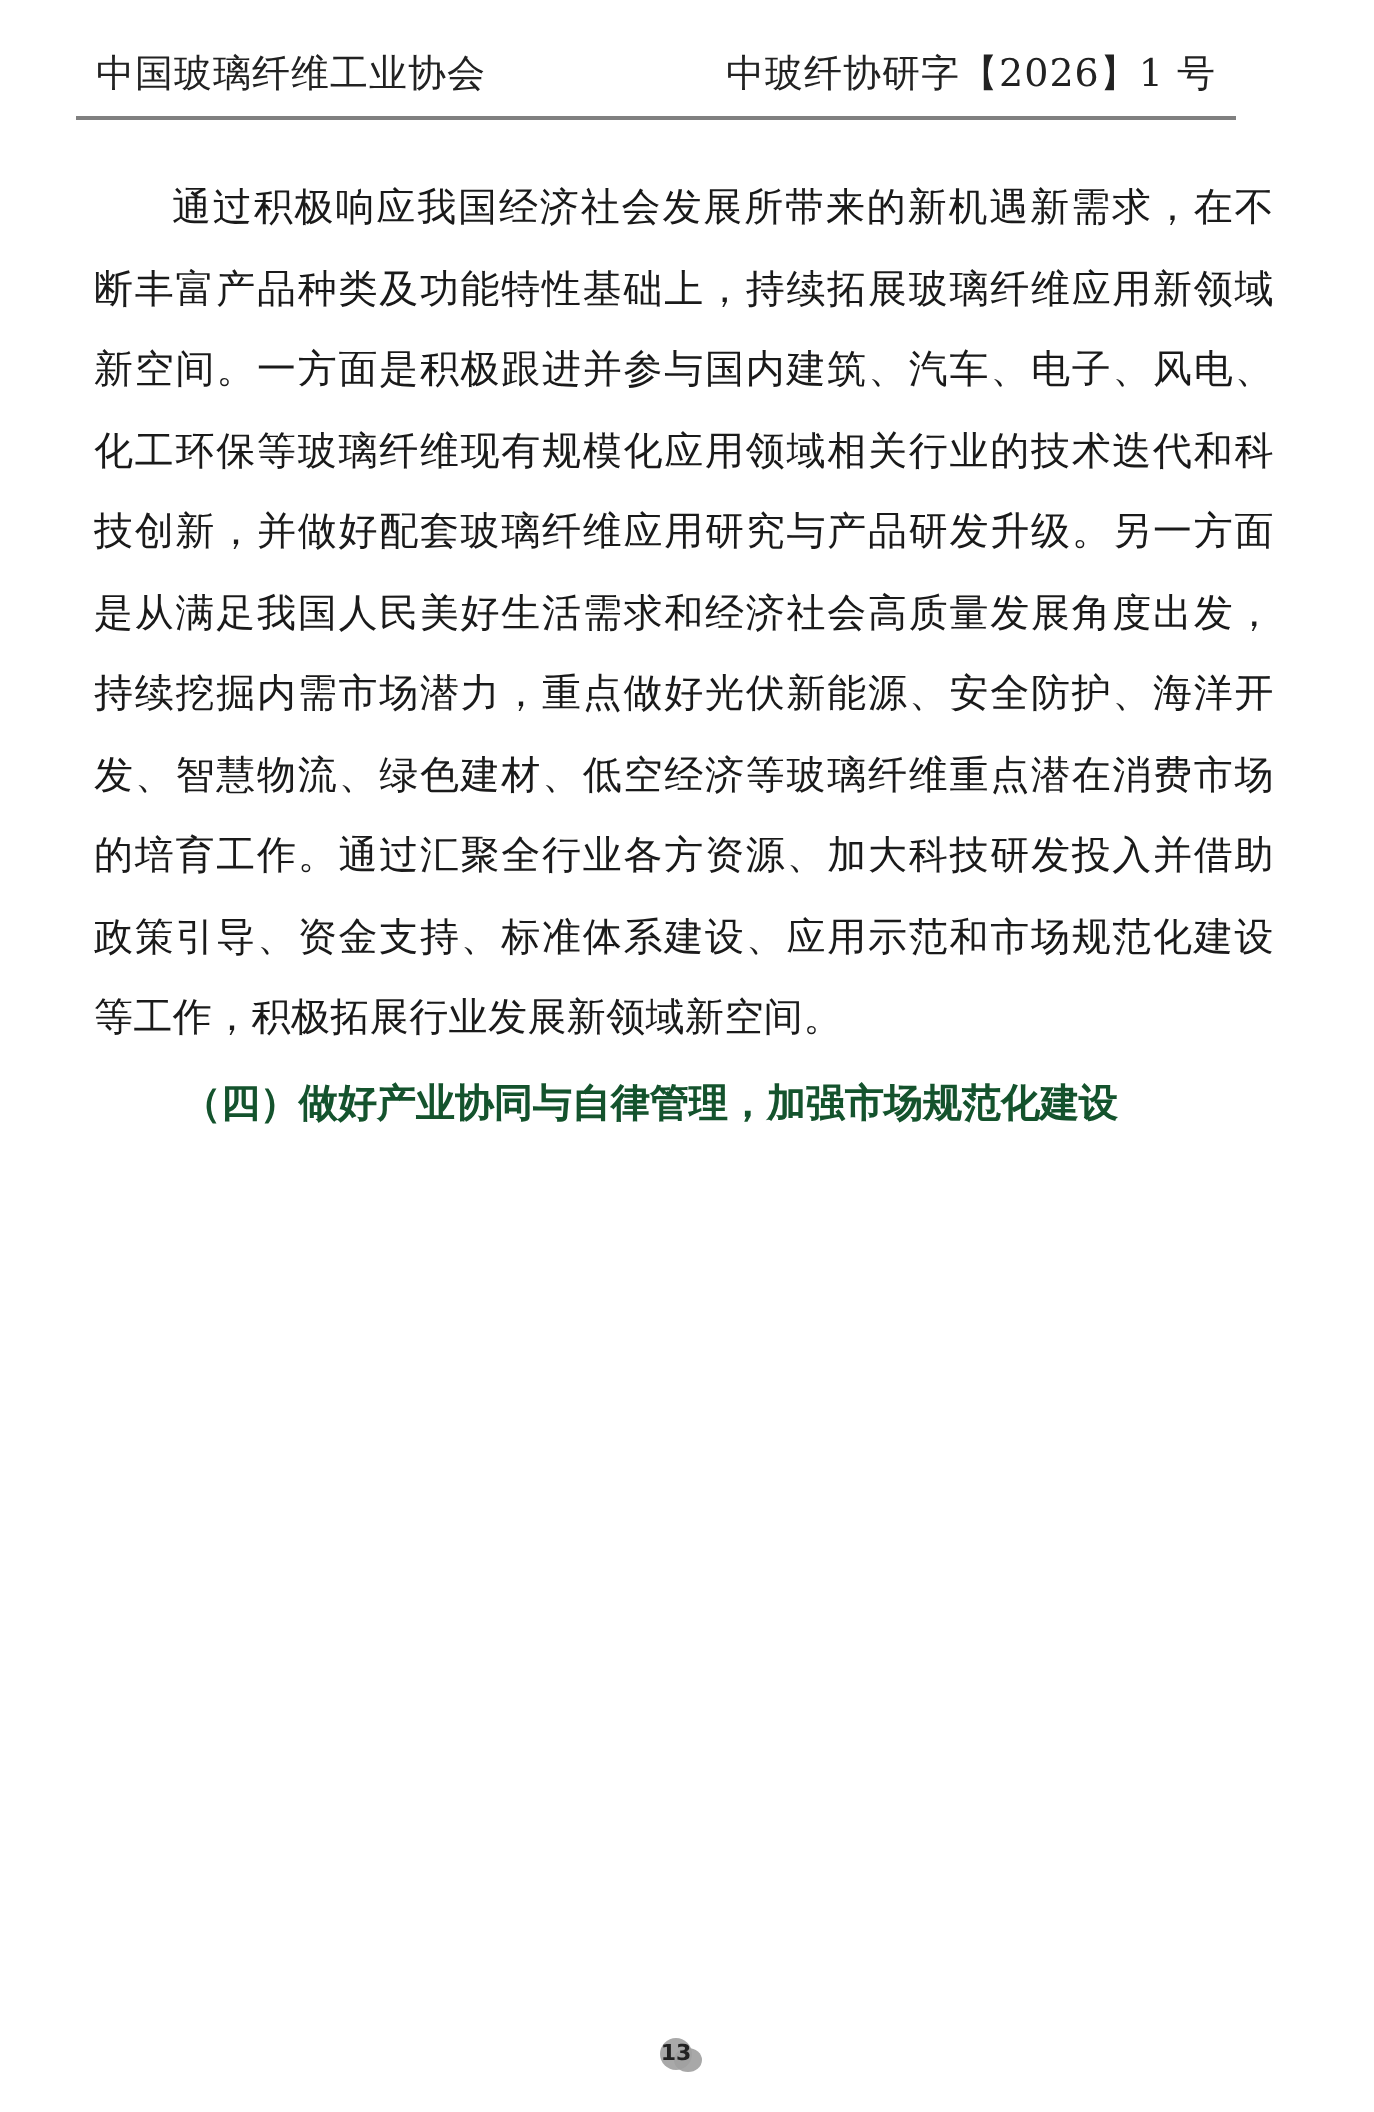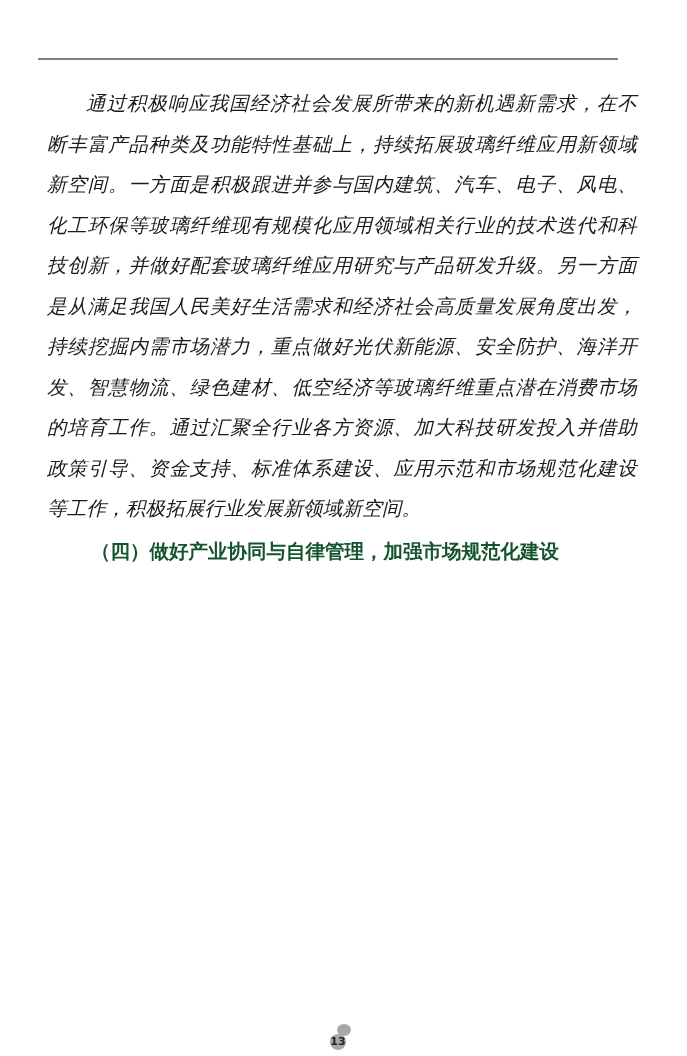--- a/index.html
+++ b/index.html
@@ -53,21 +53,20 @@
       width: 590px;
     }
     .para {
       font-size: 19.5px;
       line-height: 40.5px;
       text-align: justify;
       text-indent: 2em;
       margin: 0;
       color: #1a1a1a;
       letter-spacing: 0.2px;
-      font-style: italic;
     }
     .heading {
       font-family: "DejaVu Sans", "Liberation Sans", sans-serif;
       font-weight: bold;
       font-size: 19.5px;
       line-height: 40px;
       margin: 2px 0 4px 0;
       padding-left: 44px;
       color: #14532d;
     }
@@ -93,36 +92,38 @@
       left: 7px;
       top: 6px;
       width: 14px;
       height: 12px;
       border-radius: 50%;
       background: #a8a8a8;
     }
     .footer .page-num {
       position: absolute;
       left: 0;
-      top: 16px;
+      top: 1px;
       font-size: 11px;
       color: #222;
       font-weight: bold;
       background: rgba(160,160,160,0.9);
       border-radius: 50%;
       width: 16px;
       height: 16px;
       line-height: 16px;
       text-align: center;
     }
   </style>
 </head>
 <body>
 
 <div class="header">
+  <span class="header-left">中国玻璃纤维工业协会</span>
+  <span class="header-right">中玻纤协研字【2026】1 号</span>
 </div>
 <div class="rule" style="width:580px;"></div>
 
 <div class="content">
   <p class="para">通过积极响应我国经济社会发展所带来的新机遇新需求，在不断丰富产品种类及功能特性基础上，持续拓展玻璃纤维应用新领域新空间。一方面是积极跟进并参与国内建筑、汽车、电子、风电、化工环保等玻璃纤维现有规模化应用领域相关行业的技术迭代和科技创新，并做好配套玻璃纤维应用研究与产品研发升级。另一方面是从满足我国人民美好生活需求和经济社会高质量发展角度出发，持续挖掘内需市场潜力，重点做好光伏新能源、安全防护、海洋开发、智慧物流、绿色建材、低空经济等玻璃纤维重点潜在消费市场的培育工作。通过汇聚全行业各方资源、加大科技研发投入并借助政策引导、资金支持、标准体系建设、应用示范和市场规范化建设等工作，积极拓展行业发展新领域新空间。</p>
   <div class="heading">（四）做好产业协同与自律管理，加强市场规范化建设</div>
 </div>
 
 <div class="footer">
   <div class="page-badge">

